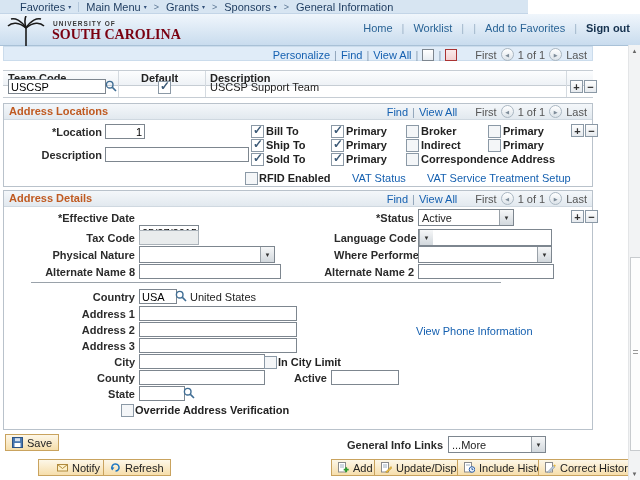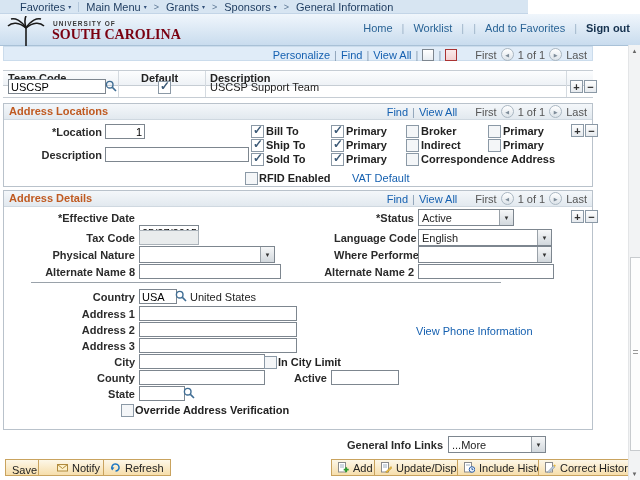--- a/index.html
+++ b/index.html
@@ -215,21 +215,22 @@
     <span class="cblbl" style="left:342px;top:49px;">Primary</span>
     <span class="cb" style="left:402px;top:49px;"></span>
     <span class="cblbl" style="left:417px;top:49px;">Correspondence Address</span>
 
     <span class="pm" style="left:567px;top:20px;">+</span>
     <span class="pm" style="left:581px;top:20px;">−</span>
   </div>
 
   <span class="cb" style="left:245px;top:172px;"></span>
   <span class="cblbl" style="left:259px;top:172px;">RFID Enabled</span>
-  <span class="link" style="left:352px;top:172px;">VAT Default</span>
+  <span class="link" style="left:352px;top:172px;">VAT Status</span>
+  <span class="link" style="left:427px;top:172px;">VAT Service Treatment Setup</span>
 
   <div class="box" style="left:3px;top:190px;width:588px;height:238px;">
     <div class="boxhdr">
       <span class="boxtitle">Address Details</span>
       <span class="nav">
         <span class="navlink">Find</span>
         <span class="sep">|</span>
         <span class="navlink">View All</span>
         <span style="margin-left:14px;">First</span>
         <span class="circ">◀</span>
@@ -246,21 +247,20 @@
       <span class="val">Active</span>
       <span class="arrowbox">▼</span>
     </div>
     <span class="pm" style="left:567px;top:19px;">+</span>
     <span class="pm" style="left:581px;top:19px;">−</span>
 
     <span class="lbl" style="left:31px;top:41px;width:100px;">Tax Code</span>
     <input class="inp" style="left: 135px; top: 39px; width: 54px;" disabled="" value="">
     <span class="lbl" style="left:330px;top:41px;width:80px;">Language Code</span>
     <div class="sel" style="left:414px;top:38px;width:132px;">
-      <span class="val">English</span>
       <span class="arrowbox">▼</span>
     </div>
 
     <span class="lbl" style="left:31px;top:58px;width:100px;text-align:right;">Physical Nature</span>
     <div class="sel" style="left:135px;top:55px;width:134px;">
       <span class="val"></span>
       <span class="arrowbox">▼</span>
     </div>
     <span class="lbl" style="left:330px;top:58px;width:80px;">Where Performed</span>
     <div class="sel" style="left:414px;top:55px;width:132px;">
@@ -311,21 +311,21 @@
     <span class="cb" style="left:117px;top:213px;"></span>
     <span class="cblbl" style="left:131px;top:213px;">Override Address Verification</span>
   </div>
 
   <span class="lbl" style="left:343px;top:439px;width:100px;">General Info Links</span>
   <div class="sel" style="left:448px;top:436px;width:96px;">
     <span class="val">...More</span>
     <span class="arrowbox">▼</span>
   </div>
 
-  <div class="btn" style="left:5px;top:459px;flex-direction:column;">
+  <div class="btn" style="left:5px;top:434px;">
     <svg width="11" height="11" viewBox="0 0 11 11">
       <rect x="0.5" y="0.5" width="10" height="10" fill="#4a78b0" stroke="#2d5384"></rect>
       <rect x="2.5" y="6" width="6" height="4" fill="#fff"></rect>
       <rect x="3" y="1.2" width="5" height="3" fill="#d7e2ef"></rect>
     </svg>
     <span>Save</span>
   </div>
   <div class="btn" style="left:38px;top:459px;padding-left:18px;">
     <svg width="11" height="11" viewBox="0 0 11 11">
       <rect x="0.5" y="2.5" width="10" height="6.5" fill="#fdf0c8" stroke="#b08a3c"></rect>

